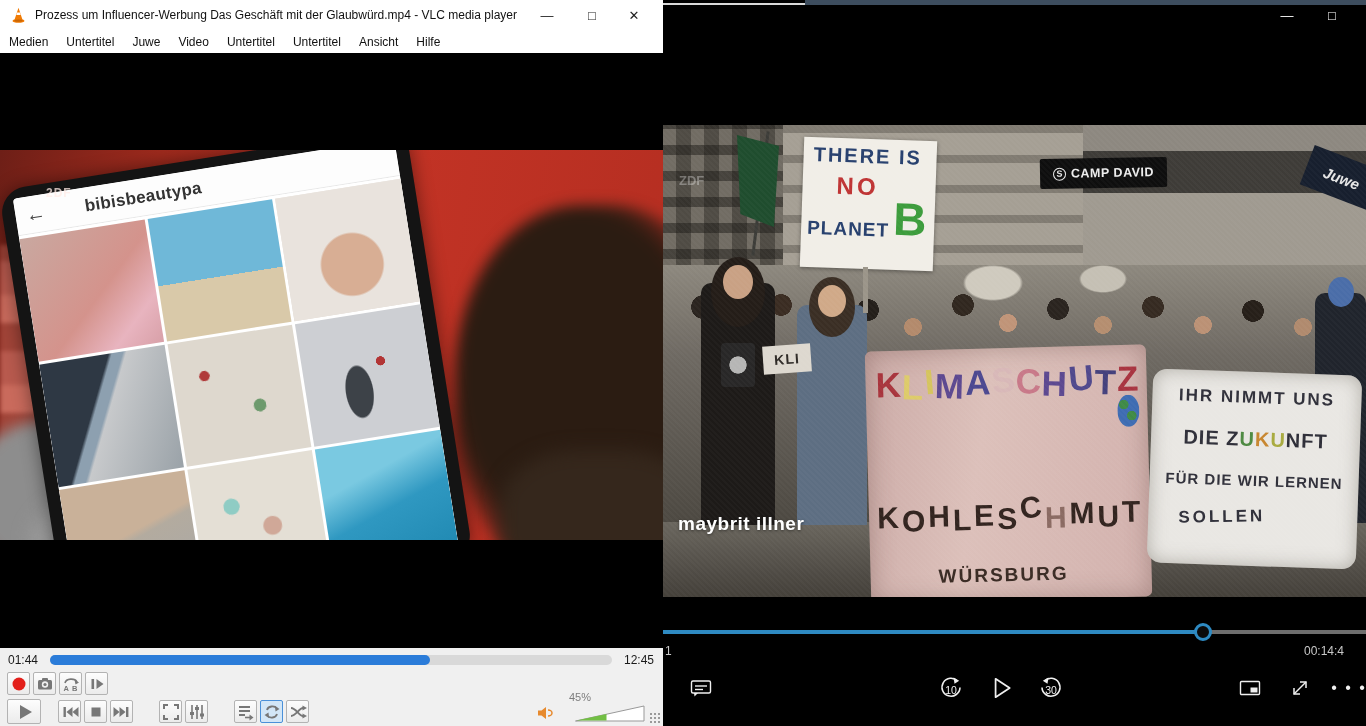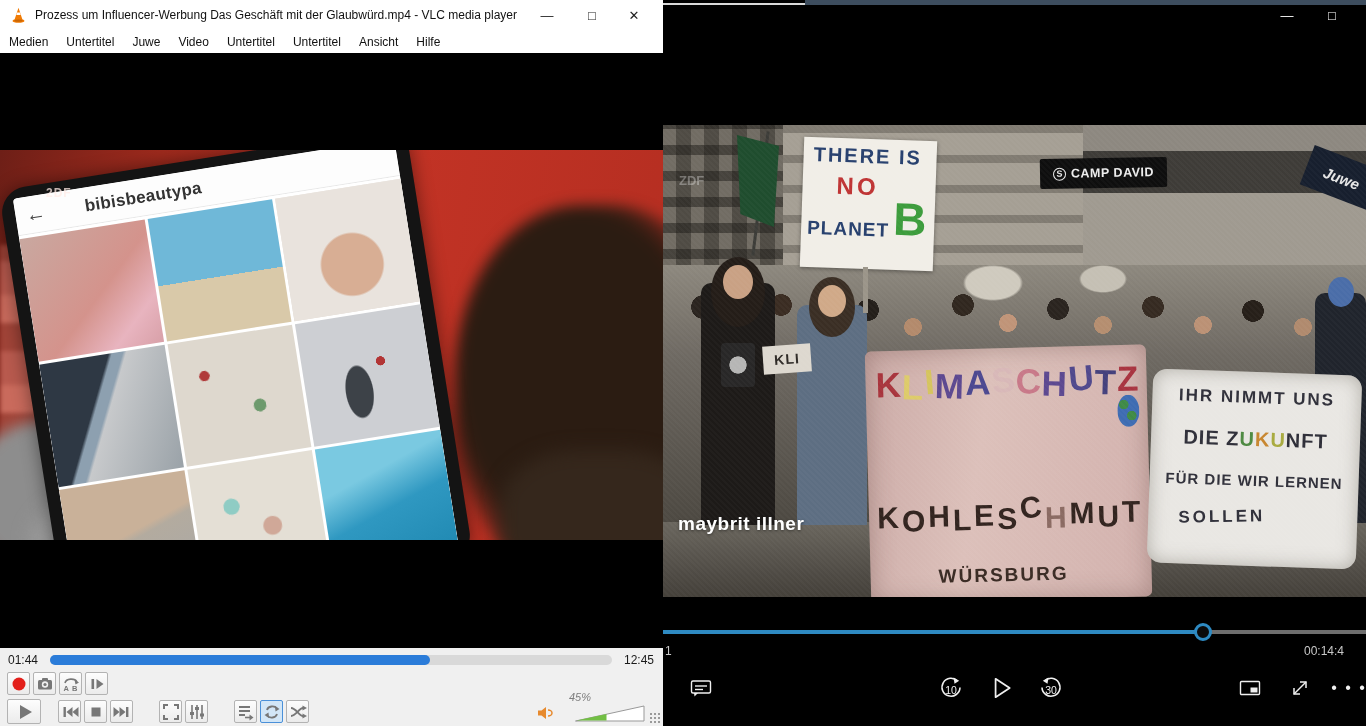--- a/index.html
+++ b/index.html
@@ -67,21 +67,21 @@
   .seek-track { position:absolute; left:50px; top:7px; width:562px; height:10px; border-radius:5px; background:#d9d9d9; }
   .seek-fill { height:10px; border-radius:5px; background:#2b7cd9; }
   .btnrow1 { position:absolute; left:7px; top:24px; display:flex; gap:3px; }
   .btnrow2 { position:absolute; left:7px; top:51px; display:flex; align-items:center; }
   .vbtn { width:23px; height:23px; background:linear-gradient(#fdfdfd,#ebebeb); border:1px solid #b3b3b3;
           border-radius:2px; display:flex; align-items:center; justify-content:center; }
   .vbtn.big { width:34px; height:25px; }
   .vbtn.active { background:#d2e6f7; border-color:#4a90d9; }
   .grp { display:flex; gap:3px; margin-left:17px; }
   .grp.tight { margin-left:26px; }
-  .vol-wrap { position:absolute; right:10px; top:44px; width:116px; height:30px;font-style:italic; }
+  .vol-wrap { position:absolute; right:10px; top:44px; width:116px; height:30px; }
   .vol-label { position:absolute; left:32px; top:-1px; font-size:11px; color:#7d7d7d; }
   .vol-speaker { position:absolute; left:0; bottom:1px; }
   .vol-wedge { position:absolute; right:8px; bottom:0; }
   .grip { position:absolute; right:2px; bottom:2px; width:12px; height:12px;
           background-image:radial-gradient(#9a9a9a 1px, transparent 1.3px); background-size:4px 4px; }
 
   
   #mtv { position:absolute; left:663px; top:0; width:703px; height:726px; background:#000; overflow:hidden; }
   .strip-a { position:absolute; left:0; top:0; width:142px; height:5px;
              background:linear-gradient(#000 0 60%, #d9d9d9 60%); }

